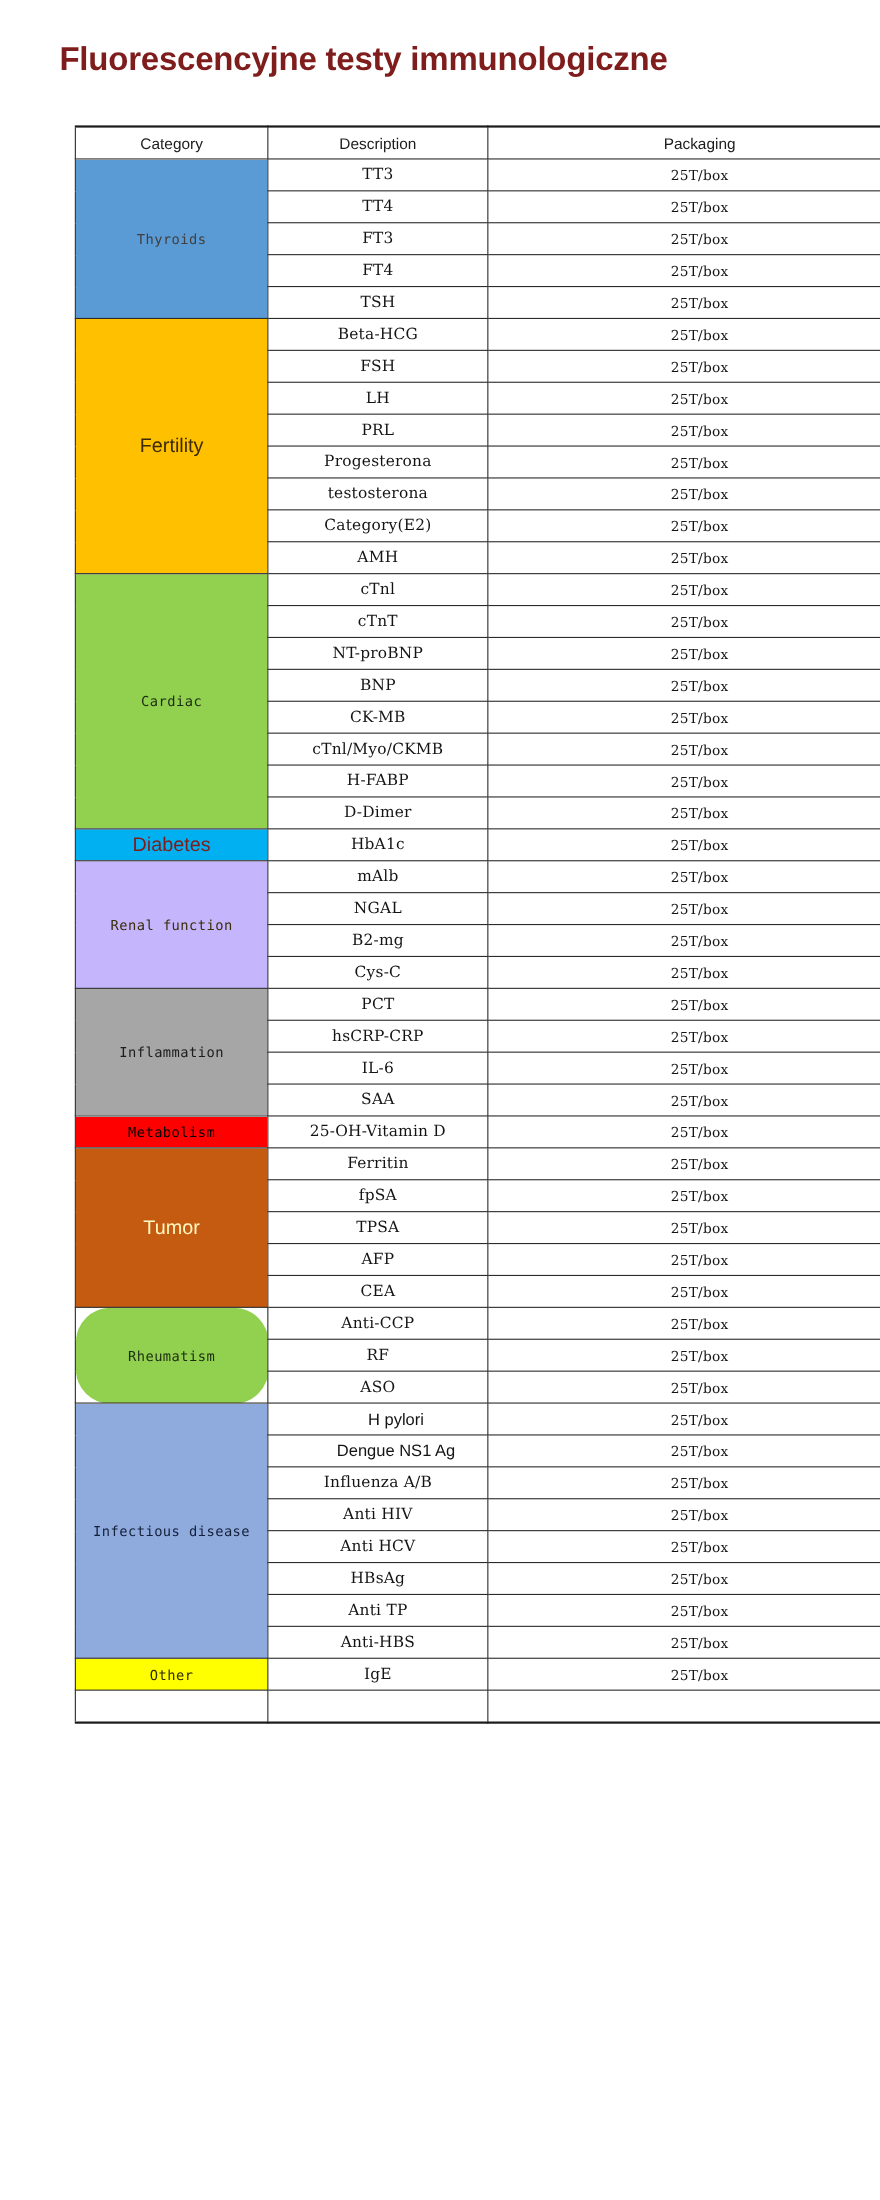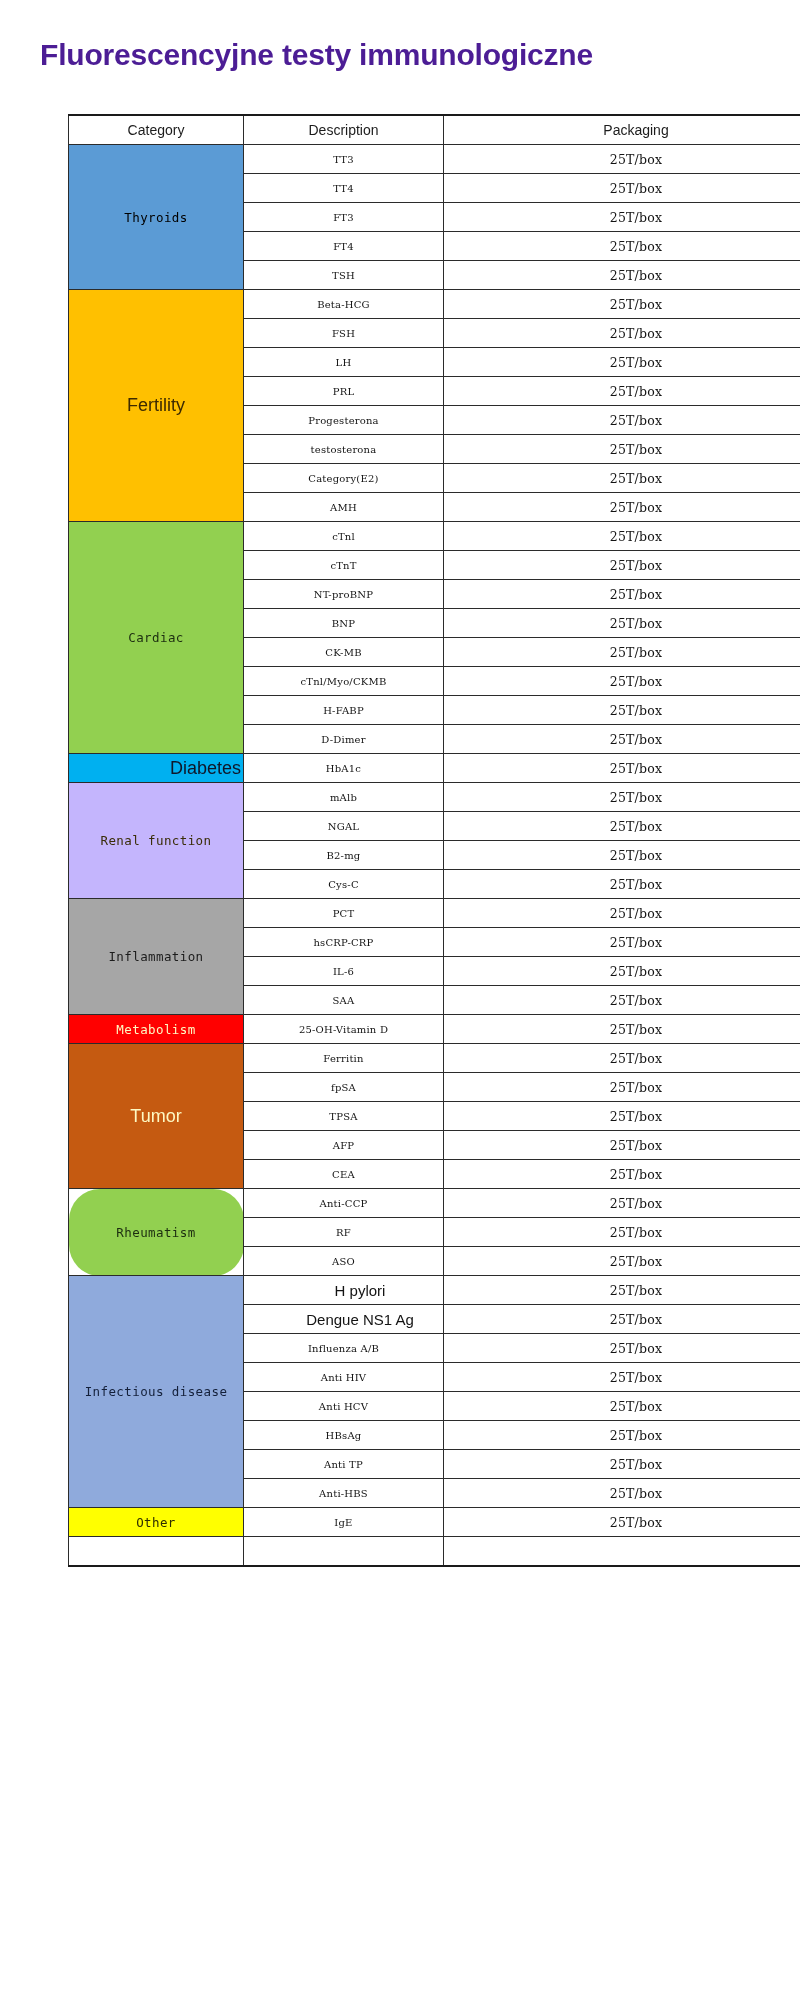--- a/index.html
+++ b/index.html
@@ -14,26 +14,26 @@
     overflow: hidden;
   }
   .page {
     position: relative;
     width: 800px;
     height: 2000px;
     box-sizing: border-box;
   }
   .page-title {
     position: absolute;
-    left: 40px;
+    left: 54px;
     top: 38px;
     font-family: "Liberation Sans", sans-serif;
     font-size: 30px;
     font-weight: bold;
-    color: #4c1d95;
+    color: #7f1d1d;
     letter-spacing: -0.2px;
     white-space: nowrap;
   }
   .table-wrap {
     position: absolute;
     left: 20px;
     top: 114px;
     width: 760px;
     margin-left: 48px;
   }
@@ -71,21 +71,21 @@
     letter-spacing: 0.4px;
     border-left: 1px solid #2b2b2b;
   }
   td.cat.sans {
     font-family: "Liberation Sans", sans-serif;
     font-size: 18px;
     letter-spacing: 0;
   }
   td.desc {
     font-family: "DejaVu Serif", serif;
-    font-size: 10px;
+    font-size: 14px;
     color: #131313;
     letter-spacing: 0.2px;
   }
   td.desc.sans {
     font-family: "Liberation Sans", sans-serif;
     font-size: 15px;
     letter-spacing: 0;
     padding-left: 35px;
   }
   td.pack {
@@ -119,21 +119,21 @@
       </colgroup>
       <thead>
         <tr>
           <th class="hdr">Category</th>
           <th class="hdr">Description</th>
           <th class="hdr">Packaging</th>
         </tr>
       </thead>
       <tbody id="tbody">
           <tr>
-            <td class="cat" rowspan="5" style="background: rgb(91, 155, 213); color: #000000;">Thyroids</td>
+            <td class="cat" rowspan="5" style="background: rgb(91, 155, 213); color: #404040;">Thyroids</td>
             <td class="desc">TT3</td>
             <td class="pack">25T/box</td>
           </tr>
           <tr>
             <td class="desc">TT4</td>
             <td class="pack">25T/box</td>
           </tr>
           <tr>
             <td class="desc">FT3</td>
             <td class="pack">25T/box</td>
@@ -206,21 +206,21 @@
           </tr>
           <tr>
             <td class="desc">H-FABP</td>
             <td class="pack">25T/box</td>
           </tr>
           <tr>
             <td class="desc">D-Dimer</td>
             <td class="pack">25T/box</td>
           </tr>
           <tr>
-            <td class="cat sans" rowspan="1" style="background: rgb(0, 176, 240); color: #0f172a; text-align: right;">Diabetes</td>
+            <td class="cat sans" rowspan="1" style="background: rgb(0, 176, 240); color: #7f1d1d;">Diabetes</td>
             <td class="desc">HbA1c</td>
             <td class="pack">25T/box</td>
           </tr>
           <tr>
             <td class="cat" rowspan="4" style="background: #c4b5fd; color: rgb(58, 45, 8);">Renal function</td>
             <td class="desc">mAlb</td>
             <td class="pack">25T/box</td>
           </tr>
           <tr>
             <td class="desc">NGAL</td>
@@ -245,21 +245,21 @@
           </tr>
           <tr>
             <td class="desc">IL-6</td>
             <td class="pack">25T/box</td>
           </tr>
           <tr>
             <td class="desc">SAA</td>
             <td class="pack">25T/box</td>
           </tr>
           <tr>
-            <td class="cat" rowspan="1" style="background: rgb(255, 0, 0); color: #fef9c3;">Metabolism</td>
+            <td class="cat" rowspan="1" style="background: rgb(255, 0, 0); color: #000000;">Metabolism</td>
             <td class="desc">25-OH-Vitamin D</td>
             <td class="pack">25T/box</td>
           </tr>
           <tr>
             <td class="cat sans" rowspan="5" style="background: rgb(197, 90, 17); color: #fef9c3;">Tumor</td>
             <td class="desc">Ferritin</td>
             <td class="pack">25T/box</td>
           </tr>
           <tr>
             <td class="desc">fpSA</td>

